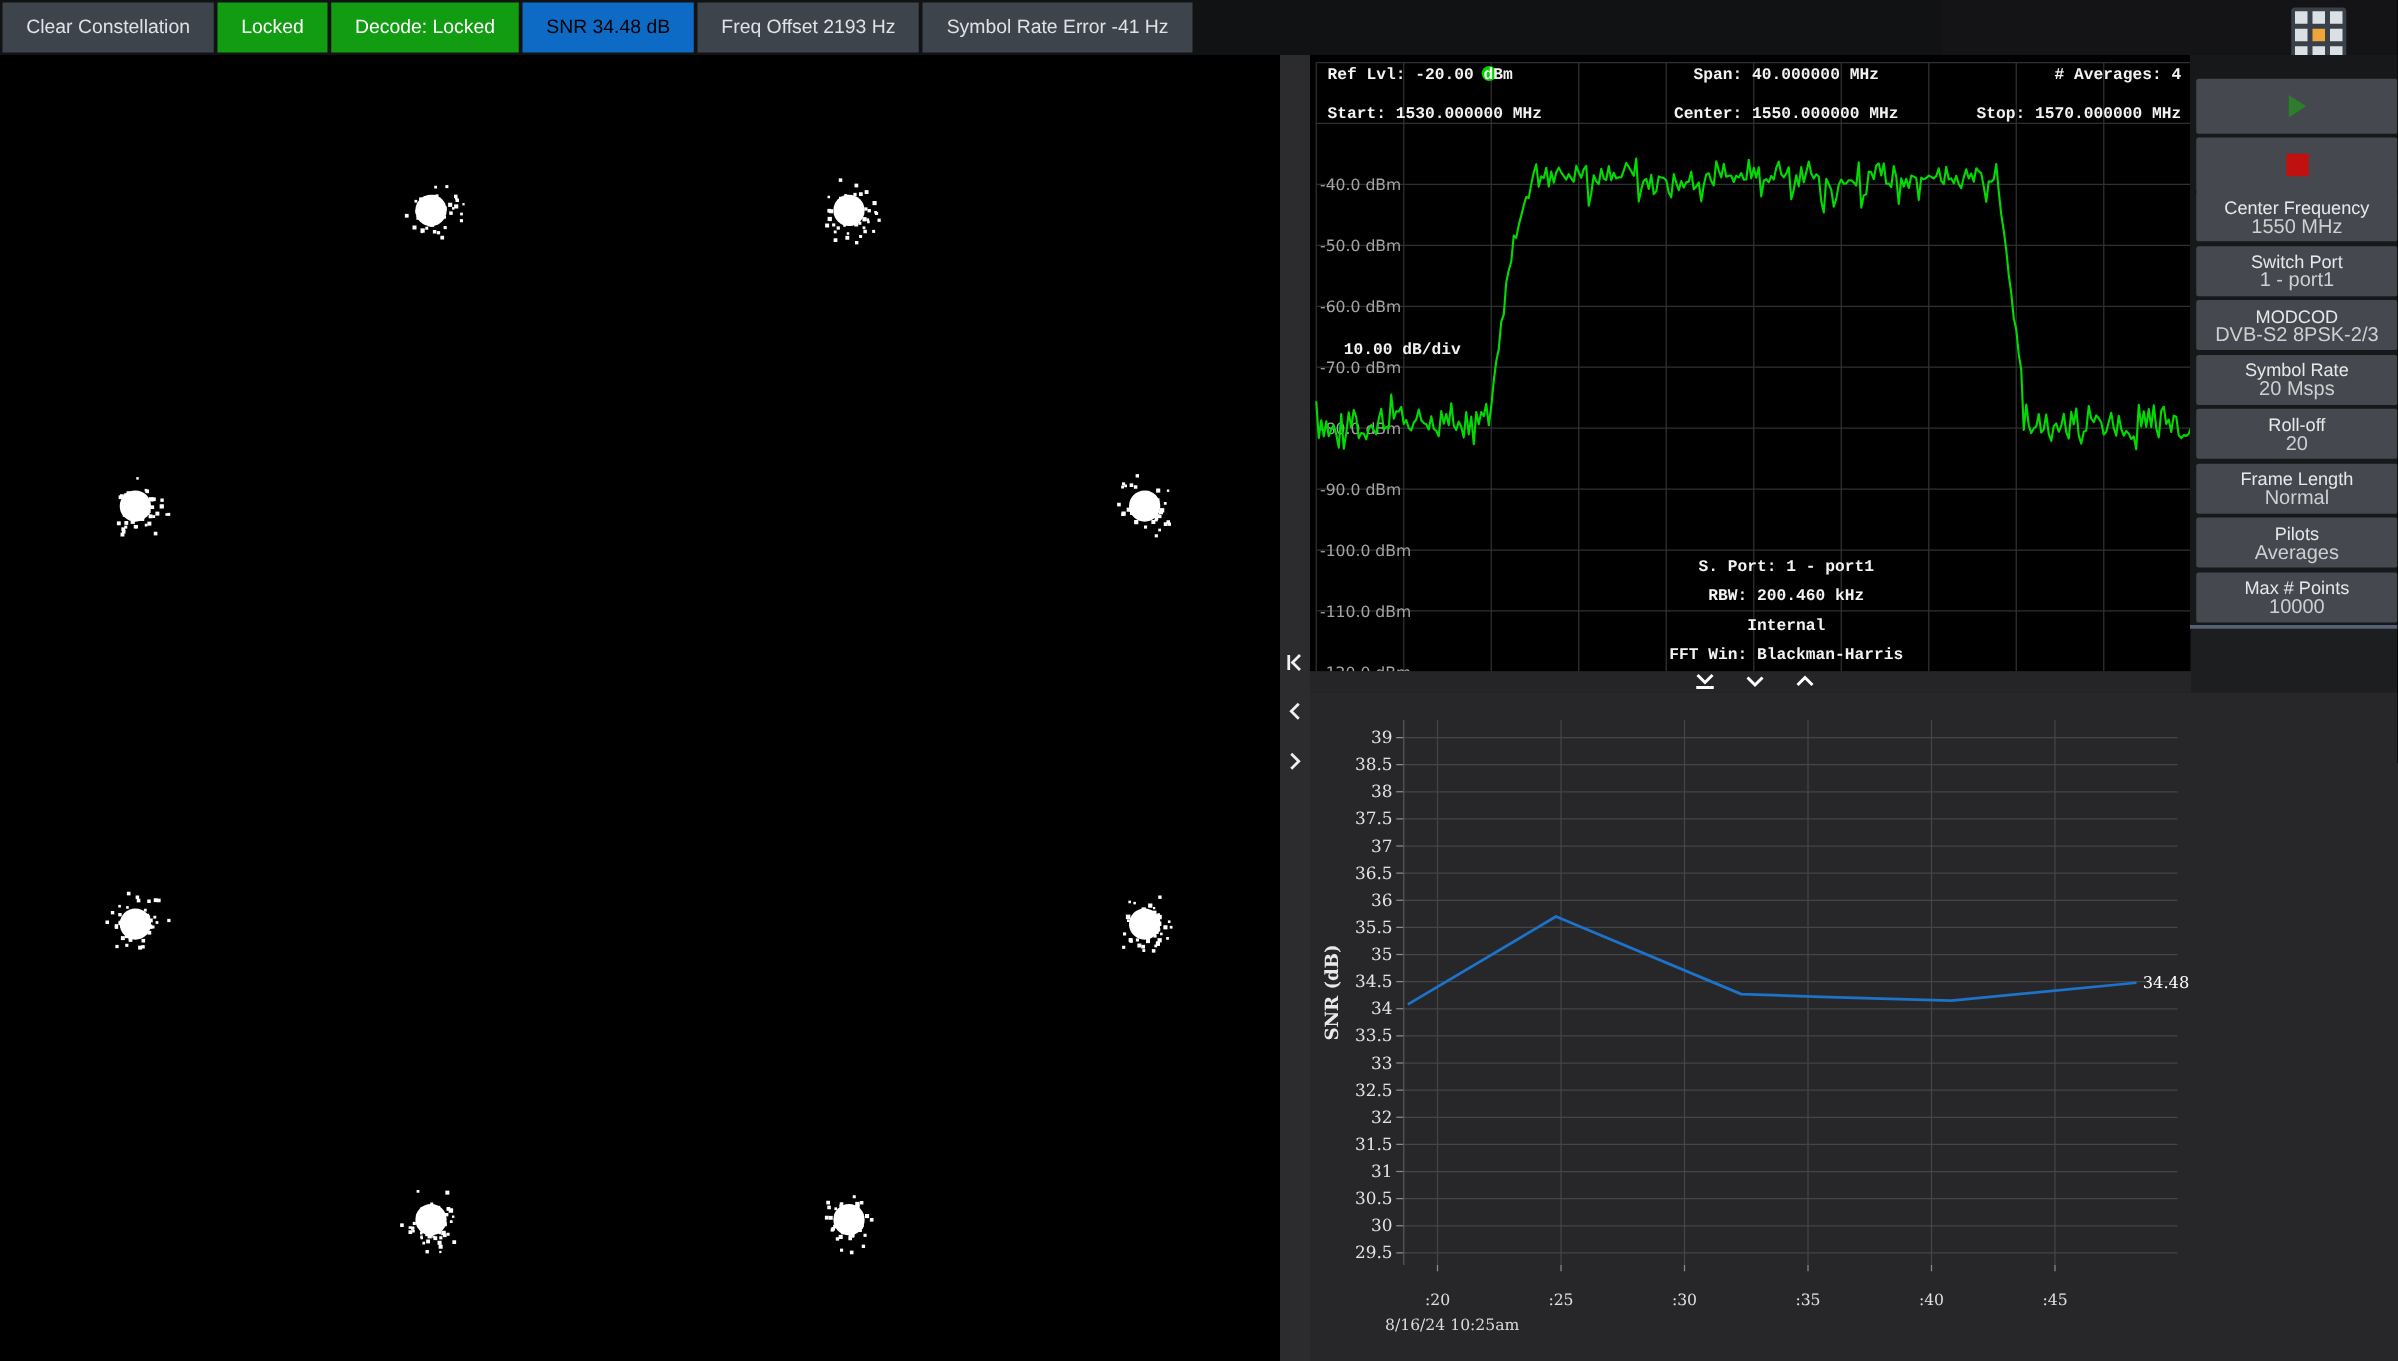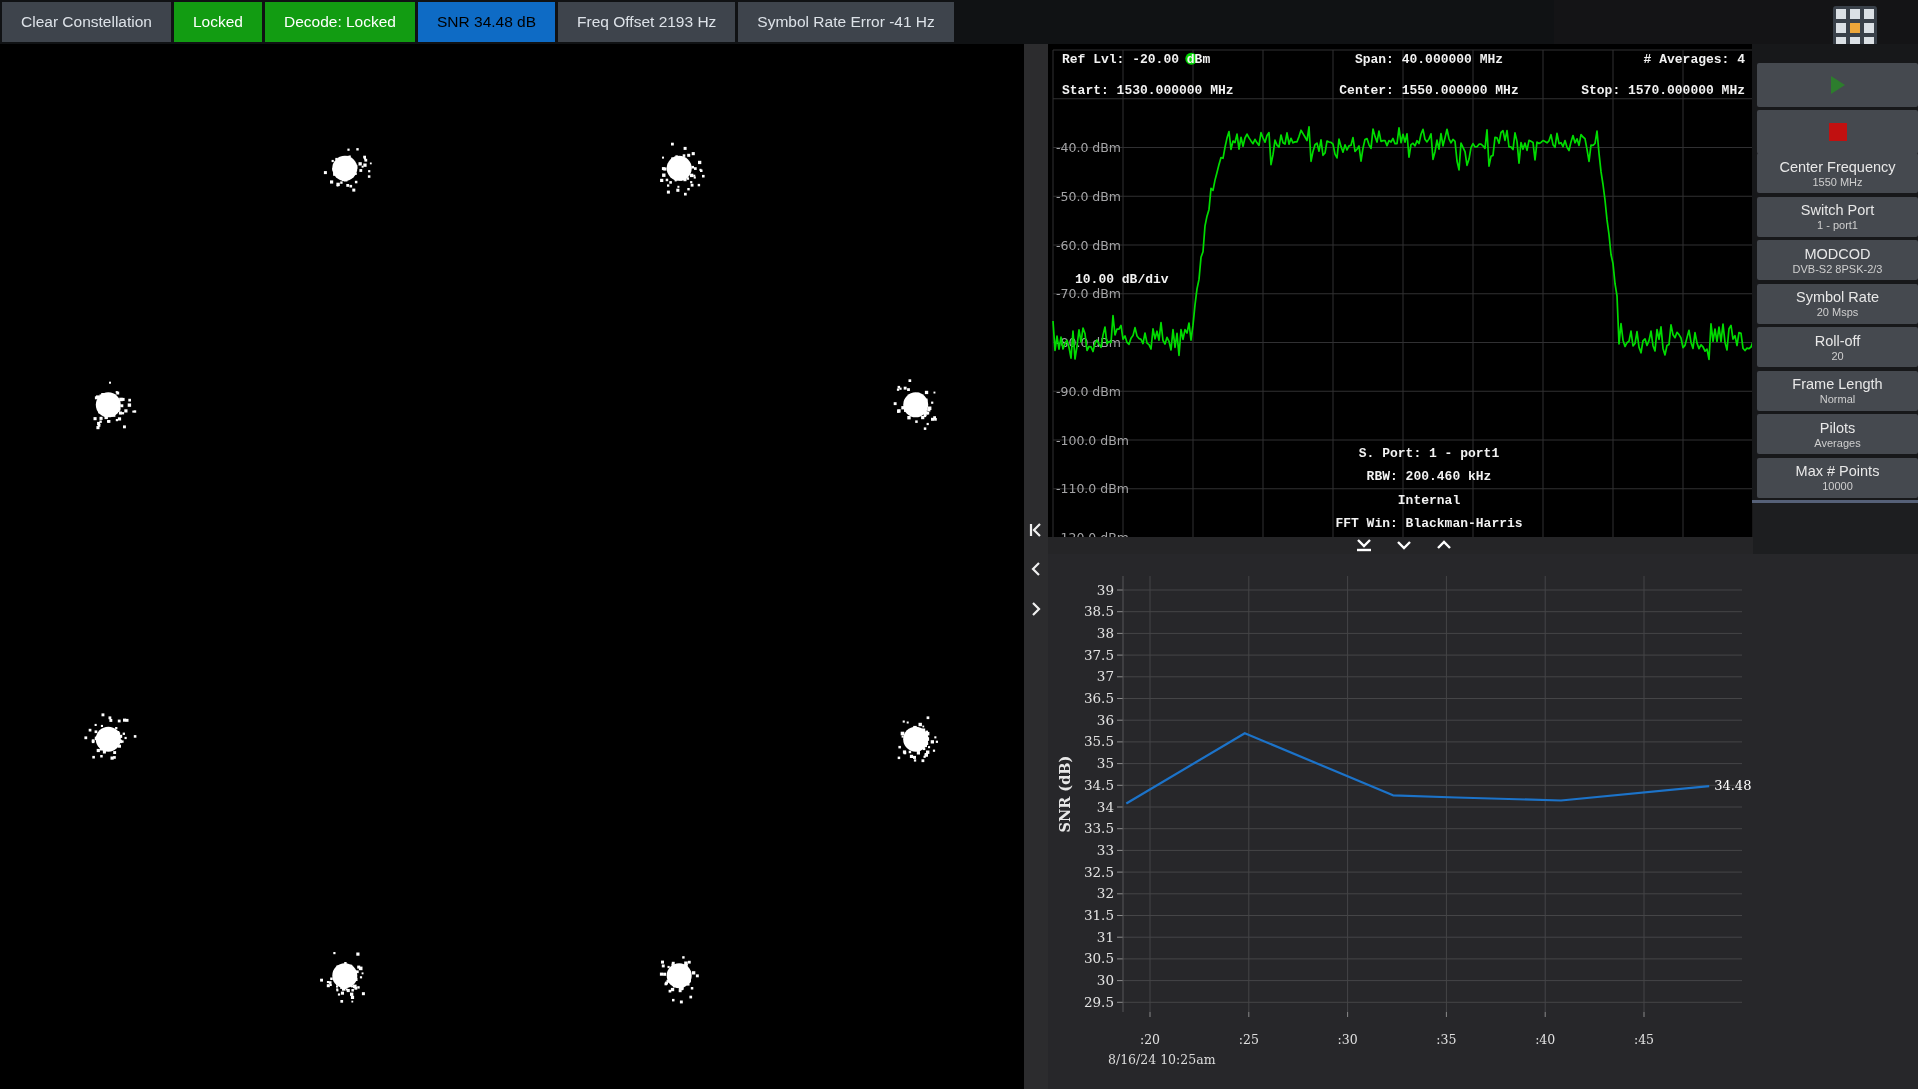--- a/index.html
+++ b/index.html
@@ -52,21 +52,21 @@
   .snr-panel{position:absolute;left:1048px;top:554px;width:870px;height:535px;background:#27272a;}
 
   
   .sidebar{position:absolute;left:1752px;top:44px;width:166px;height:459px;background:#17181a;}
   .sidebar-accent{position:absolute;left:1752px;top:500px;width:166px;height:3px;background:#566178;}
   .sb-btn{position:absolute;left:5px;width:161px;background:#45494f;border:none;border-radius:2px;
           cursor:pointer;color:#e6e6e6;font-family:"Liberation Sans",sans-serif;padding:0;}
   .sb-media{height:44px;display:flex;align-items:center;justify-content:center;}
   .sb-param{height:40px;display:flex;flex-direction:column;align-items:center;justify-content:center;gap:1px;}
   .sb-title{font-size:14.5px;color:#e8e8e8;line-height:16px;}
-  .sb-value{font-size:11px;color:#cfcfcf;line-height:12px;}
+  .sb-value{font-size:16px;color:#cfcfcf;line-height:12px;}
 </style>
 </head>
 <body>
 
 <div class="app">
 
   <header class="toolbar">
     <div class="tb-buttons" id="tb-buttons">
         <button class="tb-btn">Clear Constellation</button>
         <button class="tb-btn green">Locked</button>

